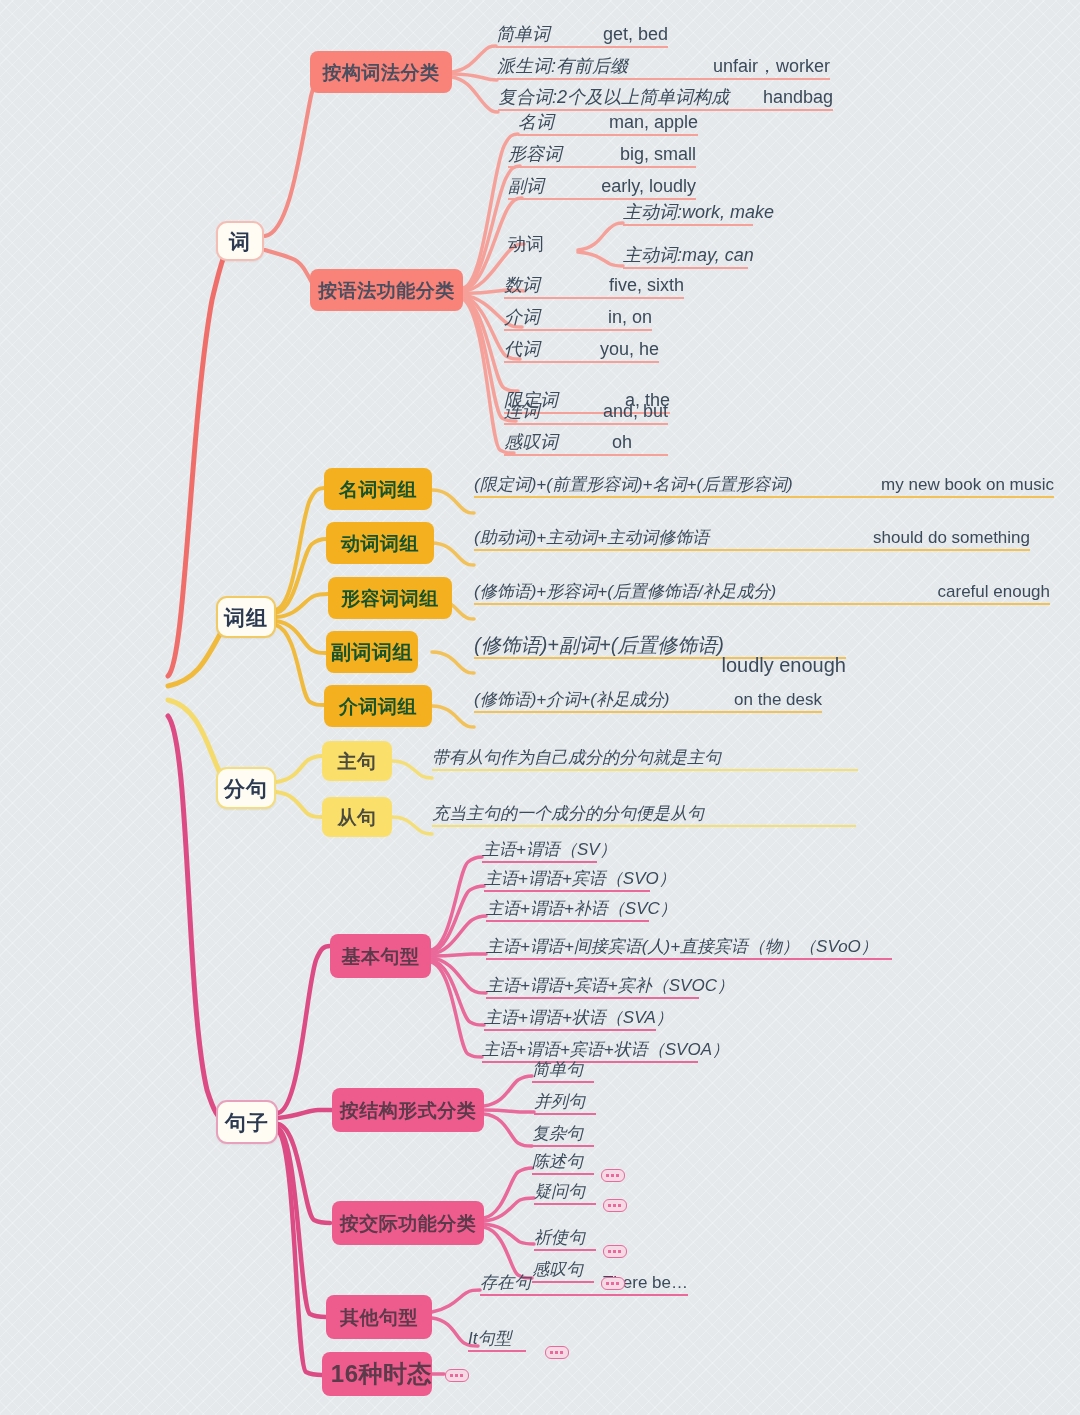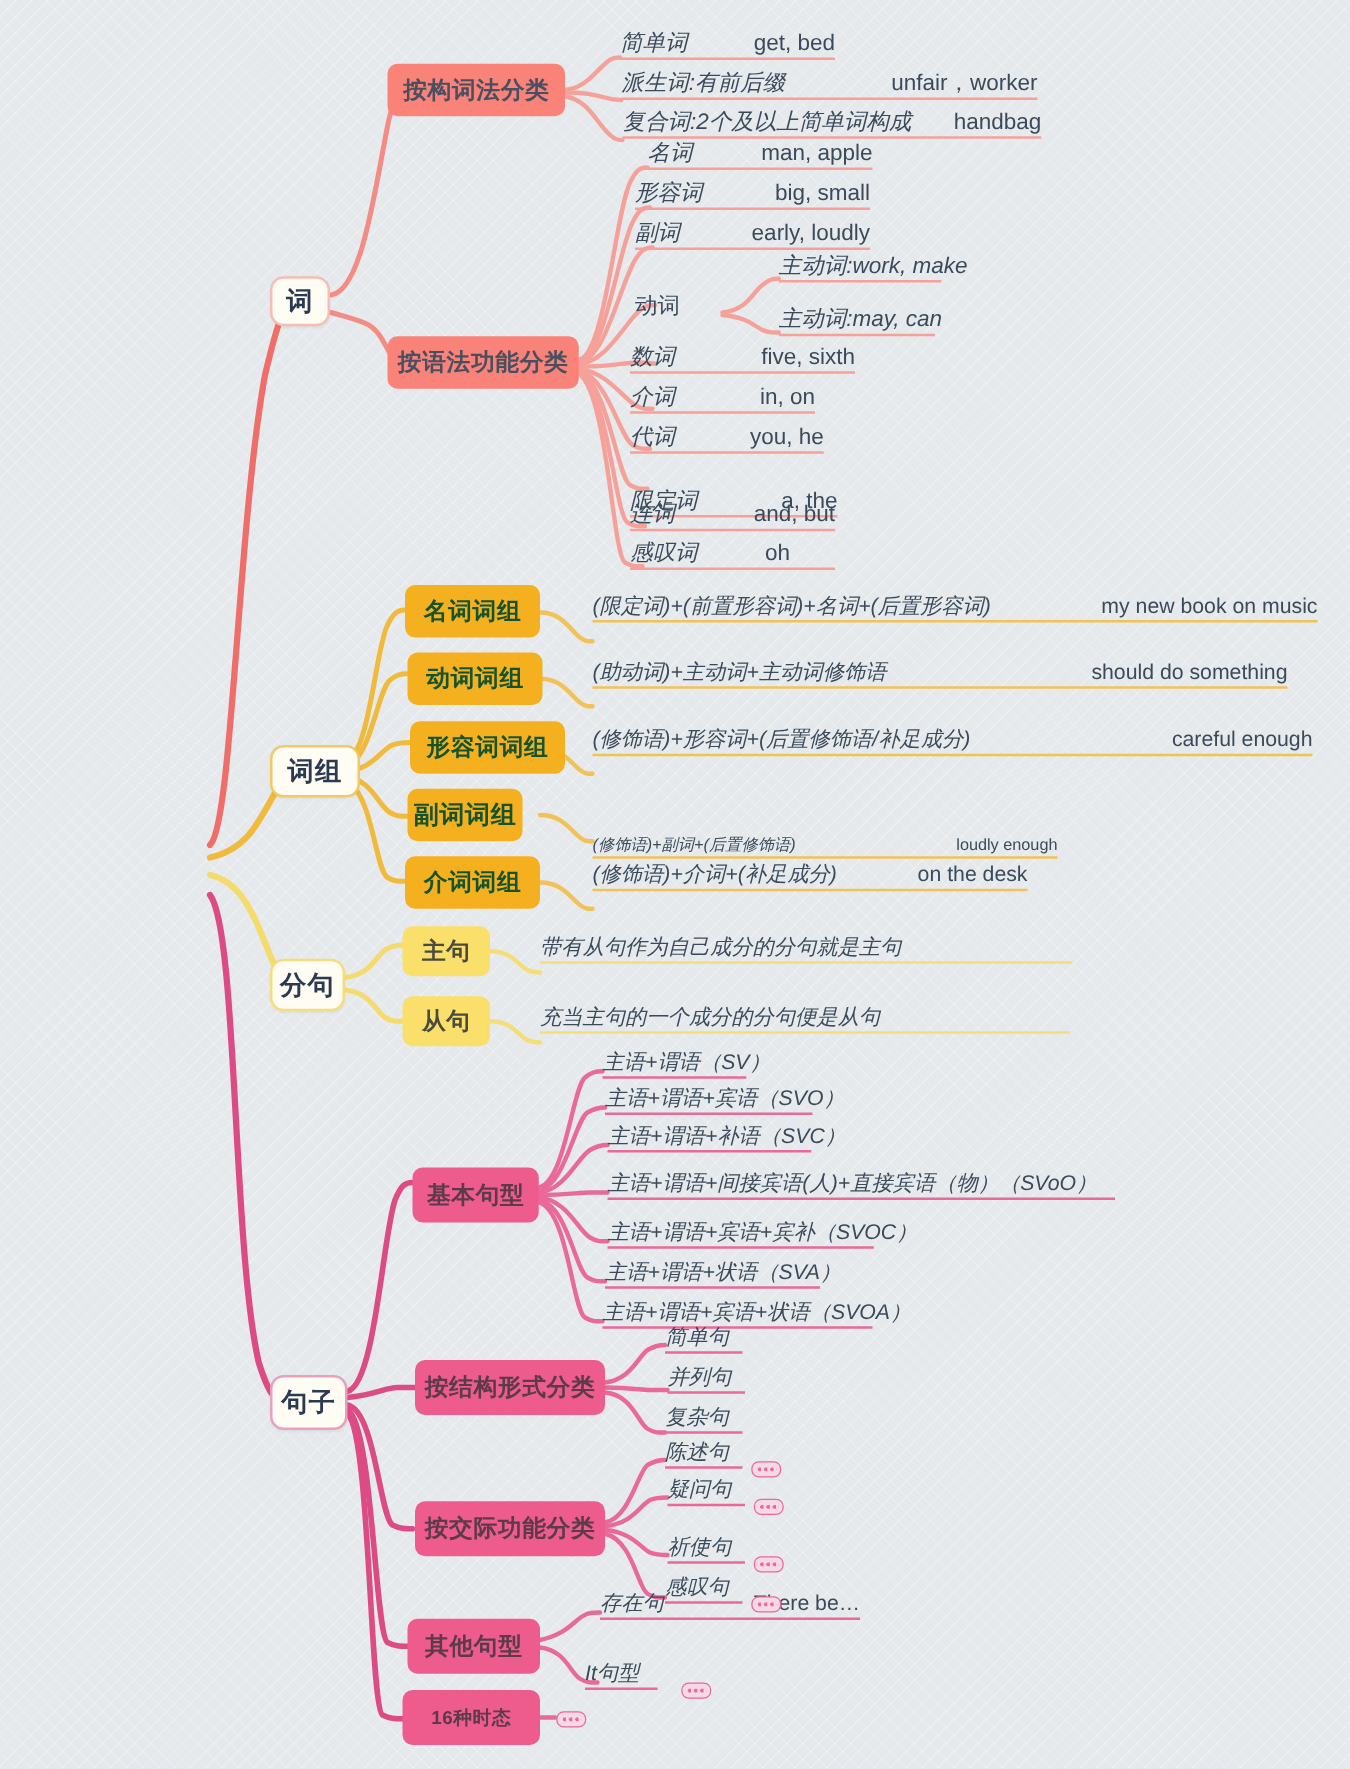--- a/index.html
+++ b/index.html
@@ -294,21 +294,21 @@
   </div>
   <div class="node leaf coral" style="left:504px; top:403px; width:164px; height:22px;">
     <span class="ltxt">连词</span>
     <span class="lex">and, but</span>
   </div>
   <div class="node leaf coral" style="left:504px; top:434px; width:164px; height:22px;">
     <span class="ltxt">感叹词</span>
     <span class="lex" style="margin-right:36px">oh</span>
   </div>
 
-  <div class="node l1 c-amber" style="left:216px; top:596px; width:72px; height:42px;">
+  <div class="node l1 c-amber" style="left:216px; top:596px; width:60px; height:42px;">
     <span>词组</span>
   </div>
 
   <div class="node l2 amber" style="left:324px; top:468px; width:108px; height:42px; font-size:19px;">
     <span>名词词组</span>
   </div>
   <div class="node leaf amber" style="left:474px; top:474px; width:580px; height:24px; font-size:17px;">
     <span class="ltxt">(限定词)+(前置形容词)+名词+(后置形容词)</span>
     <span class="lex">my new book on music</span>
   </div>
@@ -325,21 +325,21 @@
     <span>形容词词组</span>
   </div>
   <div class="node leaf amber" style="left:474px; top:581px; width:576px; height:24px; font-size:17px;">
     <span class="ltxt">(修饰语)+形容词+(后置修饰语/补足成分)</span>
     <span class="lex">careful enough</span>
   </div>
 
   <div class="node l2 amber" style="left:326px; top:631px; width:92px; height:42px; font-size:20px;">
     <span>副词词组</span>
   </div>
-  <div class="node leaf amber" style="left:474px; top:663px; width:372px; height:24px; font-size:13px;">
+  <div class="node leaf amber" style="left:474px; top:635px; width:372px; height:24px; font-size:20px;flex-direction:column;">
     <span class="ltxt">(修饰语)+副词+(后置修饰语)</span>
     <span class="lex">loudly enough</span>
   </div>
 
   <div class="node l2 amber" style="left:324px; top:685px; width:108px; height:42px; font-size:19px;">
     <span>介词词组</span>
   </div>
   <div class="node leaf amber" style="left:474px; top:689px; width:348px; height:24px; font-size:17px;">
     <span class="ltxt">(修饰语)+介词+(补足成分)</span>
     <span class="lex">on the desk</span>
@@ -433,18 +433,18 @@
   </div>
   <div class="node leaf pink" style="left:480px; top:1273px; width:208px; height:23px; font-size:17px;">
     <span class="ltxt">存在句</span>
     <span class="lex">There be…</span>
   </div>
   <div class="node leaf pink" style="left:468px; top:1329px; width:58px; height:23px; font-size:17px;">
     <span class="ltxt">It句型</span>
   </div>
   <div class="dots" style="left:545px; top:1346px;"></div>
 
-  <div class="node l2 pink" style="left:322px; top:1352px; width:110px; height:44px; font-size:15px;">
+  <div class="node l2 pink" style="left:322px; top:1352px; width:110px; height:44px; font-size:24px;justify-content:flex-end;">
     <span>16种时态</span>
   </div>
   <div class="dots" style="left:445px; top:1369px;"></div>
 
 </div>
 
 </body></html>

